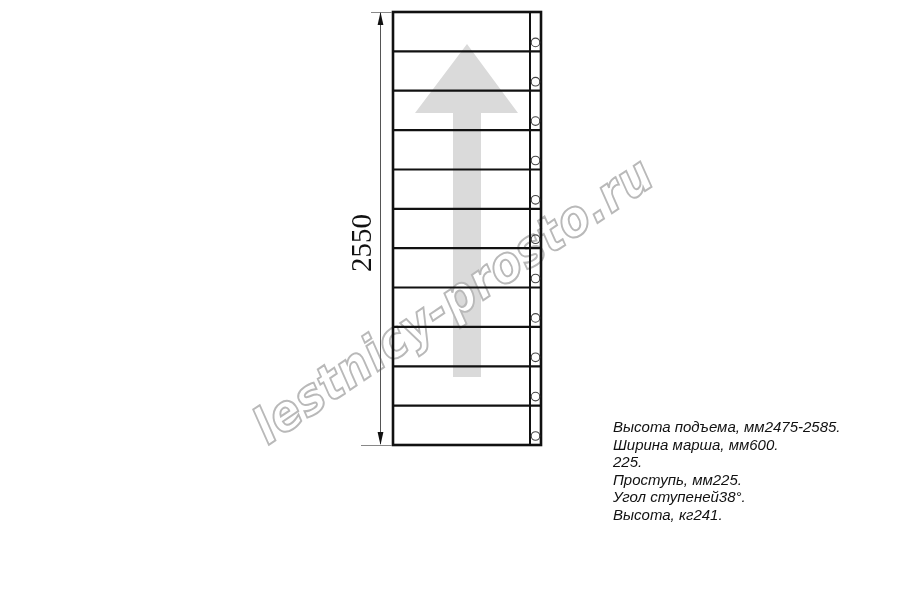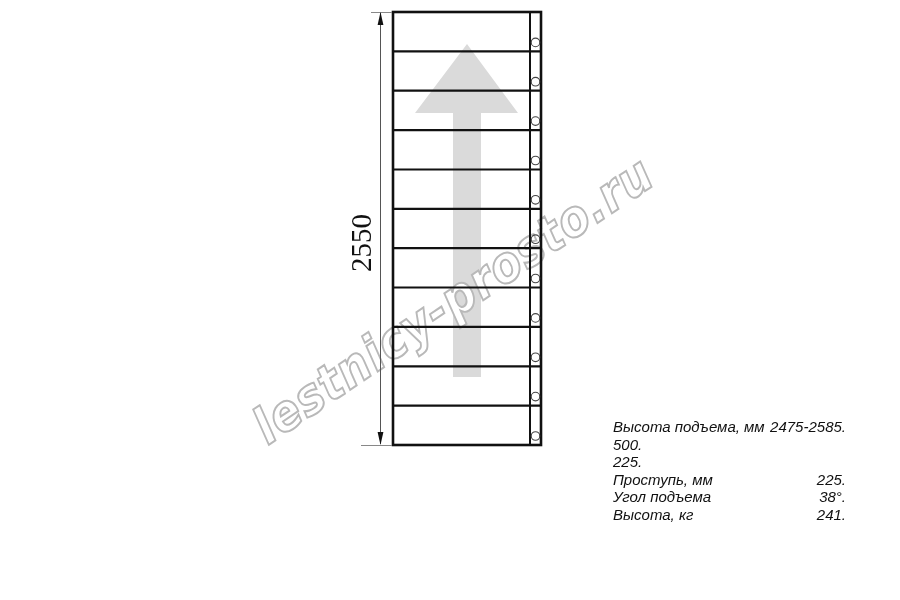--- a/index.html
+++ b/index.html
@@ -13,21 +13,21 @@
   }
   .drawing-svg{position:absolute;left:0;top:0;}
   .specs{
     position:absolute;
     left:613px;top:418px;width:233px;
     font-size:15px;
     font-style:italic;
     color:#111;
     line-height:17.5px;
   }
-  .spec-row{display:flex;justify-content:space-between;}
+  .spec-row{display:flex;justify-content:flex-start;}
   .spec-label{white-space:nowrap;}
   .spec-value{white-space:nowrap;text-align:right;}
 </style>
 </head>
 <body>
 
 <div class="canvas">
 
   <svg class="drawing-svg" width="900" height="600" viewBox="0 0 900 600">
 
@@ -75,31 +75,32 @@
 
     <text x="364" y="243" text-anchor="middle" transform="rotate(-90 364 243)" font-family="Liberation Serif, serif" font-size="29" fill="#111" dominant-baseline="middle">2550</text>
   </svg>
 
   <div class="specs">
     <div class="spec-row">
       <span class="spec-label">Высота подъема, мм</span>
       <span class="spec-value">2475-2585.</span>
     </div>
     <div class="spec-row">
-      <span class="spec-value">500.</span>
+      <span class="spec-label">Ширина марша, мм</span>
+      <span class="spec-value">600.</span>
     </div>
     <div class="spec-row">
       <span class="spec-value">225.</span>
     </div>
     <div class="spec-row">
       <span class="spec-label">Проступь, мм</span>
       <span class="spec-value">225.</span>
     </div>
     <div class="spec-row">
-      <span class="spec-label">Угол подъема</span>
+      <span class="spec-label">Угол ступеней</span>
       <span class="spec-value">38°.</span>
     </div>
     <div class="spec-row">
       <span class="spec-label">Высота, кг</span>
       <span class="spec-value">241.</span>
     </div>
   </div>
 </div>
 
 </body></html>

